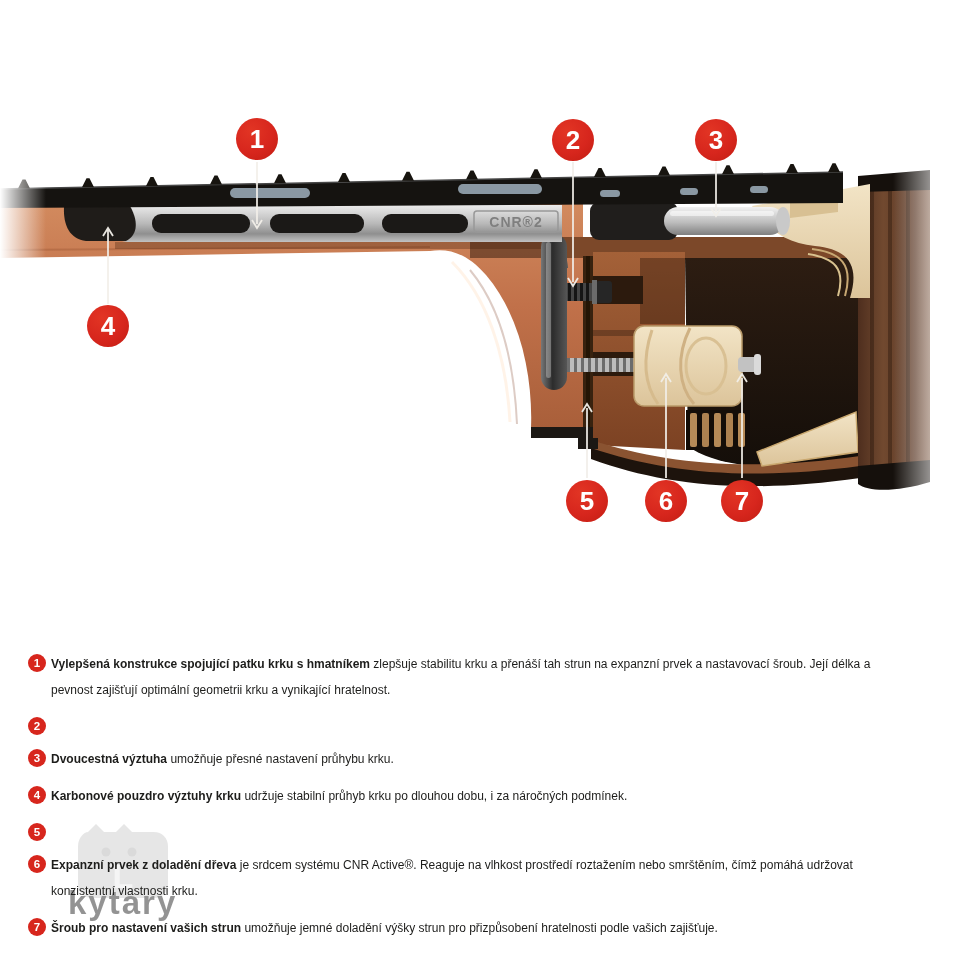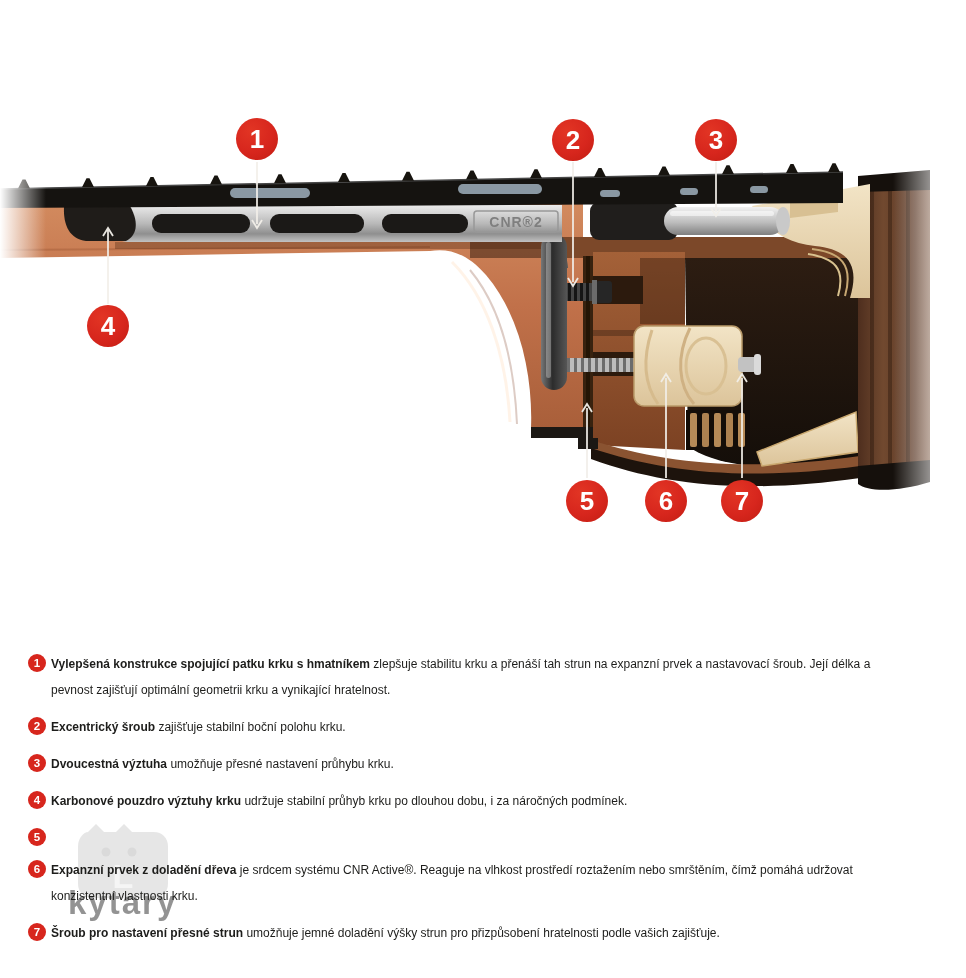--- a/index.html
+++ b/index.html
@@ -265,36 +265,35 @@
     <div class="wm-text">kytary</div>
   </div>
 
   <div class="legend">
     <div class="item">
       <span class="bullet">1</span>
       <p class="txt"><strong>Vylepšená konstrukce spojující patku krku s hmatníkem</strong> <span>zlepšuje stabilitu krku a přenáší tah strun na expanzní prvek a nastavovací šroub. Její délka a pevnost zajišťují optimální geometrii krku a vynikající hratelnost.</span></p>
     </div>
     <div class="item">
       <span class="bullet">2</span>
-      <p class="txt"><strong>Excentrický šroub</strong> <span>zajišťuje stabilní boční polohu krku.</span></p>
     </div>
     <div class="item">
       <span class="bullet">3</span>
       <p class="txt"><strong>Dvoucestná výztuha</strong> <span>umožňuje přesné nastavení průhybu krku.</span></p>
     </div>
     <div class="item">
       <span class="bullet">4</span>
       <p class="txt"><strong>Karbonové pouzdro výztuhy krku</strong> <span>udržuje stabilní průhyb krku po dlouhou dobu, i za náročných podmínek.</span></p>
     </div>
     <div class="item">
       <span class="bullet">5</span>
     </div>
     <div class="item">
       <span class="bullet">6</span>
       <p class="txt"><strong>Expanzní prvek z doladění dřeva</strong> <span>je srdcem systému CNR Active®. Reaguje na vlhkost prostředí roztažením nebo smrštěním, čímž pomáhá udržovat konzistentní vlastnosti krku.</span></p>
     </div>
     <div class="item">
       <span class="bullet">7</span>
-      <p class="txt"><strong>Šroub pro nastavení přesné strun</strong> <span>umožňuje jemné doladění výšky strun pro přizpůsobení hratelnosti podle vašich zajišťuje.</span></p>
+      <p class="txt"><strong>Šroub pro nastavení vašich strun</strong> <span>umožňuje jemné doladění výšky strun pro přizpůsobení hratelnosti podle vašich zajišťuje.</span></p>
     </div>
   </div>
 
 </div>
 
 </body></html>

